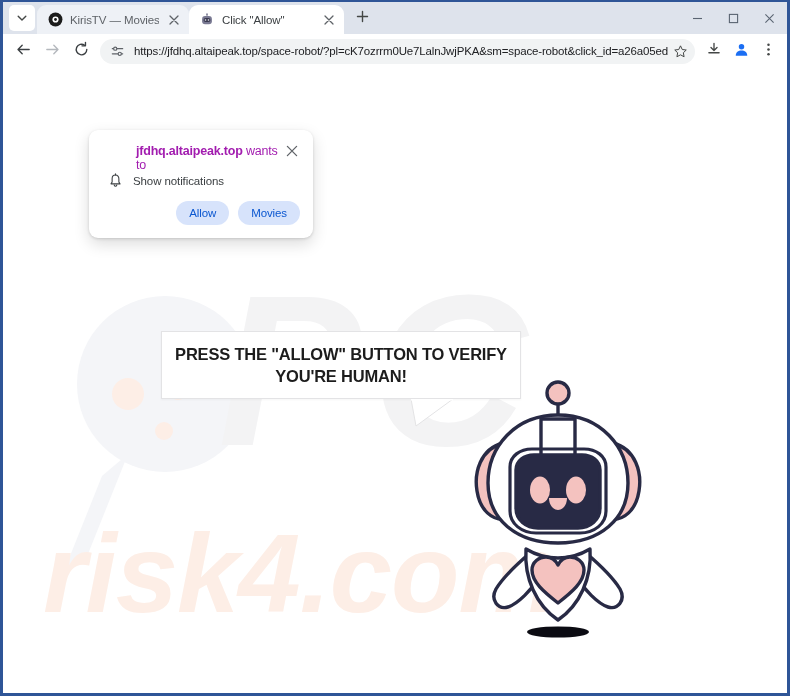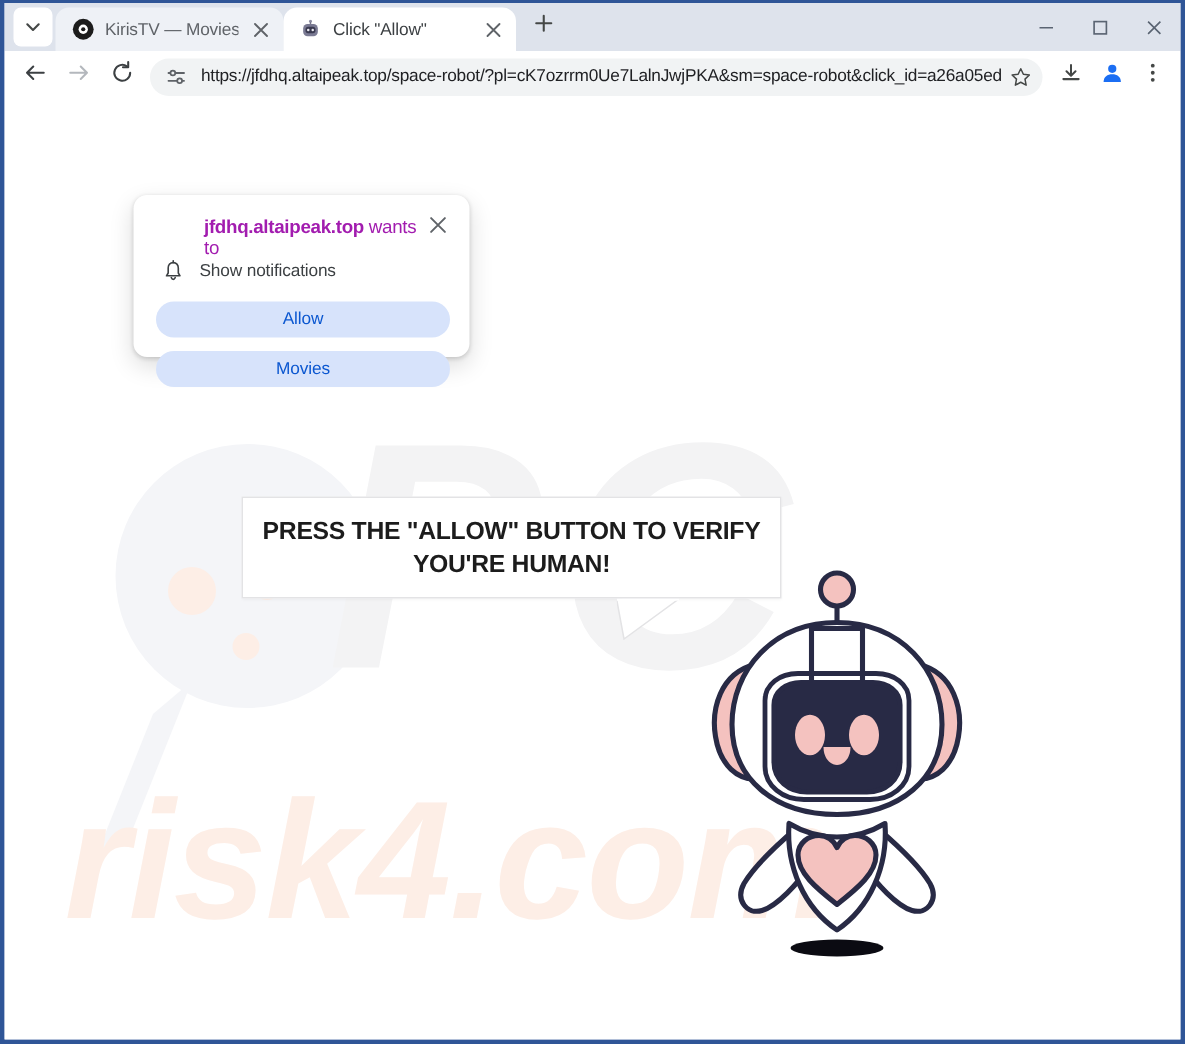--- a/index.html
+++ b/index.html
@@ -285,21 +285,20 @@
   .notif-label {
     font-size: 11.5px;
     color: #3c4043;
     letter-spacing: -0.1px;
   }
   .notif-actions {
     display: flex;
     justify-content: flex-end;
     gap: 9px;
     margin-top: 13px;
-    flex-direction: column;
   }
   .pill {
     min-width: 50px;
     height: 24px;
     border-radius: 13px;
     background: #d7e3fb;
     border: none;
     color: #0b57d0;
     font-size: 11.5px;
     font-family: "Liberation Sans", sans-serif;

